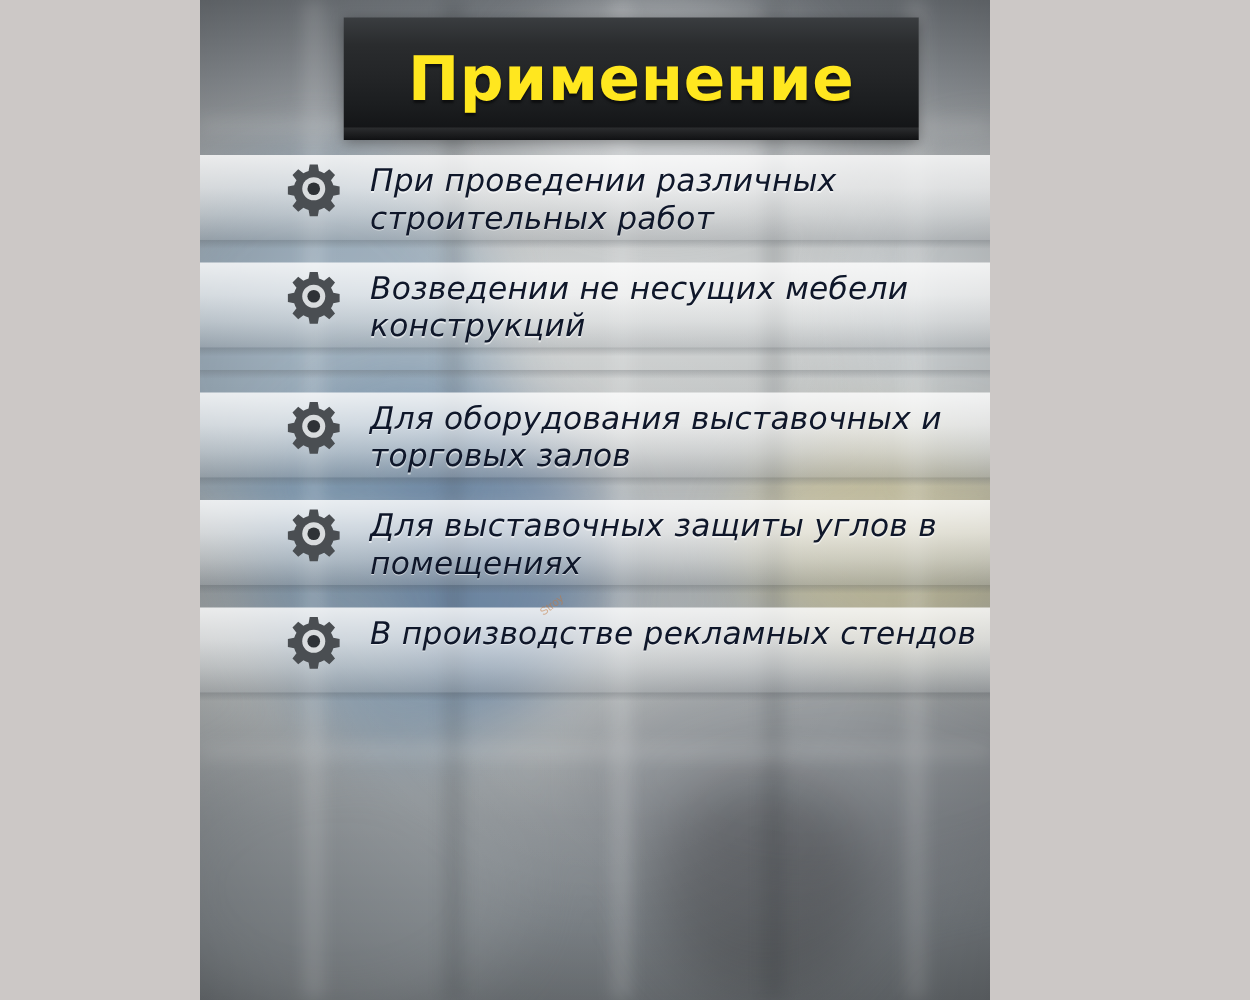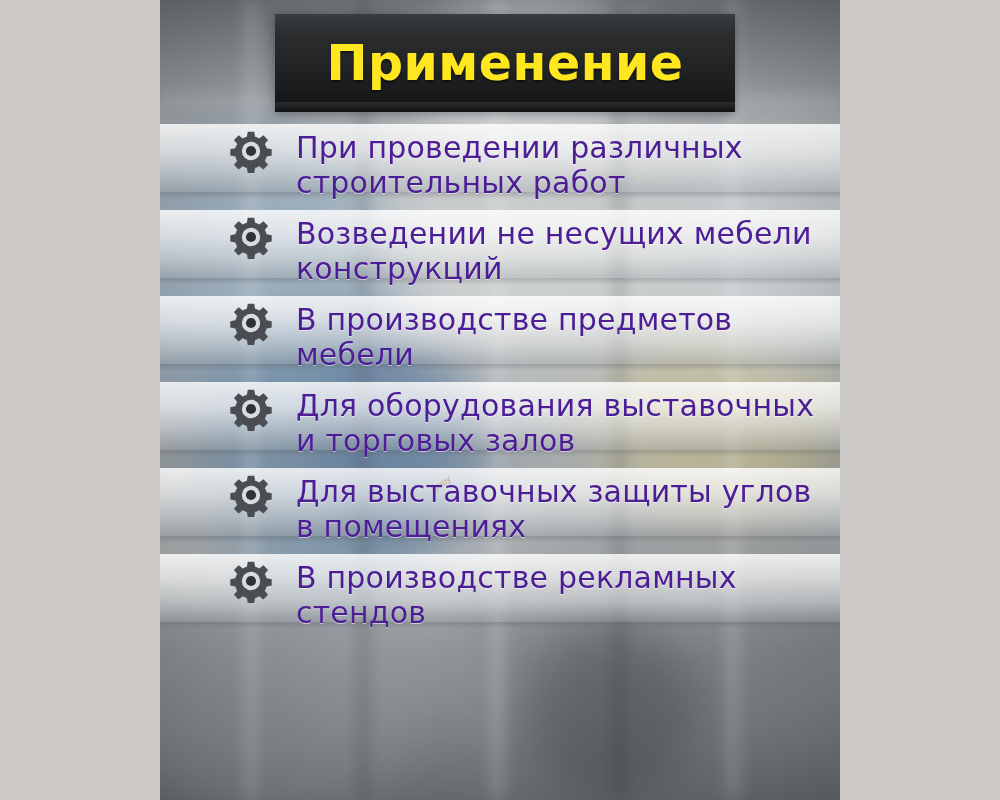--- a/index.html
+++ b/index.html
@@ -9,24 +9,25 @@
     width: 1000px;
     height: 800px;
     overflow: hidden;
     font-family: "Liberation Sans", sans-serif;
   }
 
   #poster {
     position: absolute;
     left: 160px;
     top: 0;
-    width: 680px;
+    width: 608px;
     height: 800px;
     overflow: hidden;
     background: #8f9398;
+    padding-left: 24px;
   }
 
   
   .bg-layer {
     position: absolute;
     inset: 0;
   }
   .bg-base {
     background:
       linear-gradient(180deg,
@@ -170,24 +171,25 @@
     align-items: flex-start;
     justify-content: center;
   }
   .gear svg { display: block; }
 
   .row-text {
     position: relative;
     z-index: 2;
     flex: 1 1 auto;
     padding: 6px 18px 10px 12px;
-    color: #4c1d95;
+    color: #0f172a;
     font-family: "DejaVu Sans", sans-serif;
-    font-size: 30px;
+    font-size: 25px;
     line-height: 1.18;
+    font-style: italic;
     letter-spacing: .2px;
     text-shadow: 0 1px 0 rgba(255,255,255,.55);
   }
 
   .watermark {
     position: absolute;
     left: 278px;
     top: 470px;
     width: 40px;
     height: 40px;
@@ -257,33 +259,20 @@
             <path d="M50 8 l7 0 2 11 a33 33 0 0 1 9 4 l9-7 10 10 -7 9 a33 33 0 0 1 4 9 l11 2 0 14 -11 2 a33 33 0 0 1-4 9 l7 9 -10 10 -9-7 a33 33 0 0 1-9 4 l-2 11 -14 0 -2-11 a33 33 0 0 1-9-4 l-9 7 -10-10 7-9 a33 33 0 0 1-4-9 l-11-2 0-14 11-2 a33 33 0 0 1 4-9 l-7-9 10-10 9 7 a33 33 0 0 1 9-4 l2-11 z"></path>
           </g>
           <circle cx="50" cy="50" r="20" fill="#d9dcde"></circle>
           <circle cx="50" cy="50" r="11" fill="#2e3236"></circle>
         </svg>
       </div>
       <div class="row-text">Возведении не несущих мебели конструкций</div>
     </div>
     <div class="row-gap"></div>
 
-    <div class="row" style="height:68px">
-      <div class="row-band"></div>
-      <div class="gear">
-        <svg width="46" height="46" viewBox="0 0 100 100" aria-hidden="true">
-          <g fill="#4a4e52">
-            <path d="M50 8 l7 0 2 11 a33 33 0 0 1 9 4 l9-7 10 10 -7 9 a33 33 0 0 1 4 9 l11 2 0 14 -11 2 a33 33 0 0 1-4 9 l7 9 -10 10 -9-7 a33 33 0 0 1-9 4 l-2 11 -14 0 -2-11 a33 33 0 0 1-9-4 l-9 7 -10-10 7-9 a33 33 0 0 1-4-9 l-11-2 0-14 11-2 a33 33 0 0 1 4-9 l-7-9 10-10 9 7 a33 33 0 0 1 9-4 l2-11 z"></path>
-          </g>
-          <circle cx="50" cy="50" r="20" fill="#d9dcde"></circle>
-          <circle cx="50" cy="50" r="11" fill="#2e3236"></circle>
-        </svg>
-      </div>
-      <div class="row-text">В производстве предметов мебели</div>
-    </div>
     <div class="row-gap"></div>
 
     <div class="row" style="height:68px">
       <div class="row-band"></div>
       <div class="gear">
         <svg width="46" height="46" viewBox="0 0 100 100" aria-hidden="true">
           <g fill="#4a4e52">
             <path d="M50 8 l7 0 2 11 a33 33 0 0 1 9 4 l9-7 10 10 -7 9 a33 33 0 0 1 4 9 l11 2 0 14 -11 2 a33 33 0 0 1-4 9 l7 9 -10 10 -9-7 a33 33 0 0 1-9 4 l-2 11 -14 0 -2-11 a33 33 0 0 1-9-4 l-9 7 -10-10 7-9 a33 33 0 0 1-4-9 l-11-2 0-14 11-2 a33 33 0 0 1 4-9 l-7-9 10-10 9 7 a33 33 0 0 1 9-4 l2-11 z"></path>
           </g>
           <circle cx="50" cy="50" r="20" fill="#d9dcde"></circle>

